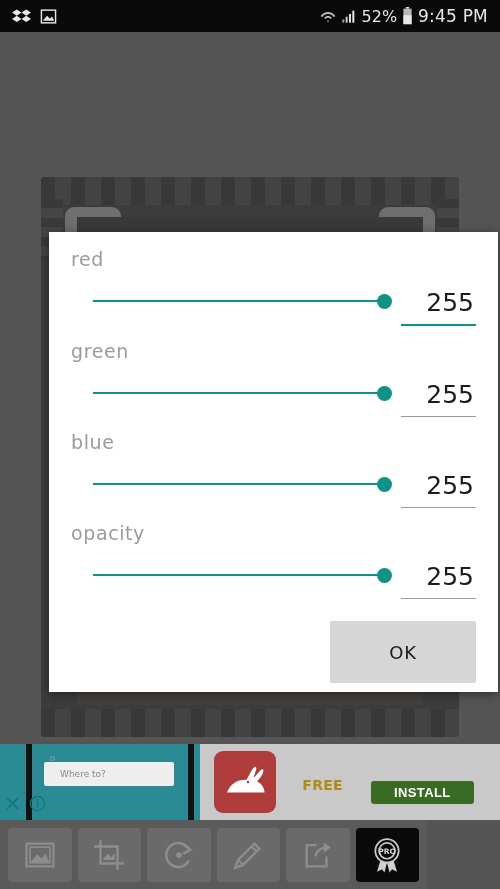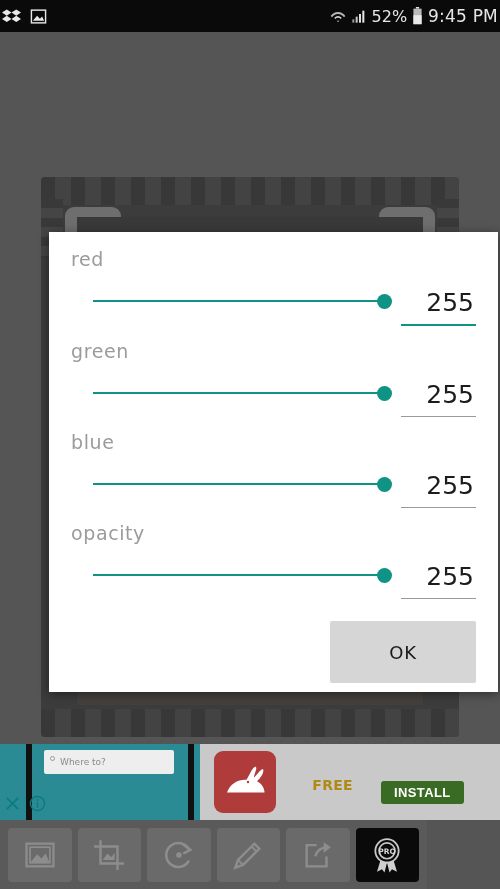--- a/index.html
+++ b/index.html
@@ -7,21 +7,21 @@
   body {
     font-family:"DejaVu Sans", sans-serif;
     position:relative;
     width:500px; height:889px;
   }
 
   
   .statusbar{
     position:absolute; left:0; top:0; width:500px; height:32px;
     background:#0a0a0a; display:flex; align-items:center;
-    padding:0 2px; z-index:50;
+    padding:0 12px; z-index:50;
   }
   .sb-left{ display:flex; align-items:center; gap:9px; }
   .sb-right{ margin-left:auto; display:flex; align-items:center; gap:5px; }
   .sb-text{ color:#e6e6e6; font-size:17px; font-family:"DejaVu Sans", sans-serif; letter-spacing:.2px; }
   .sb-pct{ color:#e6e6e6; font-size:16px; }
   .icon-sm{ display:block; }
 
   
   .app-bg{
     position:absolute; left:0; top:32px; width:500px; height:857px;
@@ -88,21 +88,21 @@
   }
   .ad-shot{
     position:relative; width:200px; height:76px; background:#2a8b94; overflow:hidden;
   }
   .ad-shot .bar-l, .ad-shot .bar-r{
     position:absolute; top:0; width:6px; height:76px; background:#111;
   }
   .ad-shot .bar-l{ left:26px; }
   .ad-shot .bar-r{ left:188px; }
   .ad-shot .searchbox{
-    position:absolute; left:44px; top:6px; width:130px; height:24px;
+    position:absolute; left:44px; top:18px; width:130px; height:24px;
     background:#eeeeee; border-radius:2px;
     display:flex; align-items:center; padding-left:16px;
   }
   .ad-shot .searchtext{ font-size:9px; color:#8a8a8a; }
   .ad-shot .pin{
     position:absolute; left:50px; top:12px; width:5px; height:5px;
     border:1px solid #9a9a9a; border-radius:50%;
   }
   .ad-badges{ position:absolute; left:4px; bottom:4px; display:flex; gap:8px; align-items:center; }
   .ad-close, .ad-info{ color:#0c7b7f; display:block; }
@@ -112,21 +112,21 @@
   }
   .ad-body{ flex:1; display:flex; flex-direction:column; justify-content:center; padding-right:10px; }
   .ad-title{
     font-size:17px; color:#1a1a1a; text-align:center; line-height:1.12;
     font-family:"DejaVu Sans", sans-serif;
   }
   .ad-row{ display:flex; align-items:center; justify-content:center; gap:28px; margin-top:5px; }
   .ad-free{ color:#b08a15; font-weight:bold; font-size:14px; letter-spacing:.3px; }
   .ad-install{
     background:#3a6b24; color:#ffffff; font-size:13px; font-weight:bold;
-    padding:4px 13px; border-radius:3px; letter-spacing:.4px; border:none;margin-top:16px;
+    padding:4px 23px; border-radius:3px; letter-spacing:.4px; border:none;margin-top:16px;
   }
 
   
   .toolbar{
     position:absolute; left:0; bottom:0; width:427px; height:69px;
     background:#5a5a5a; display:flex; align-items:center;
     justify-content:space-between; padding:0 8px; gap:6px; z-index:20;
   }
   .tb-btn{
     flex:1; height:54px; background:#6a6a6a; border-radius:4px;

